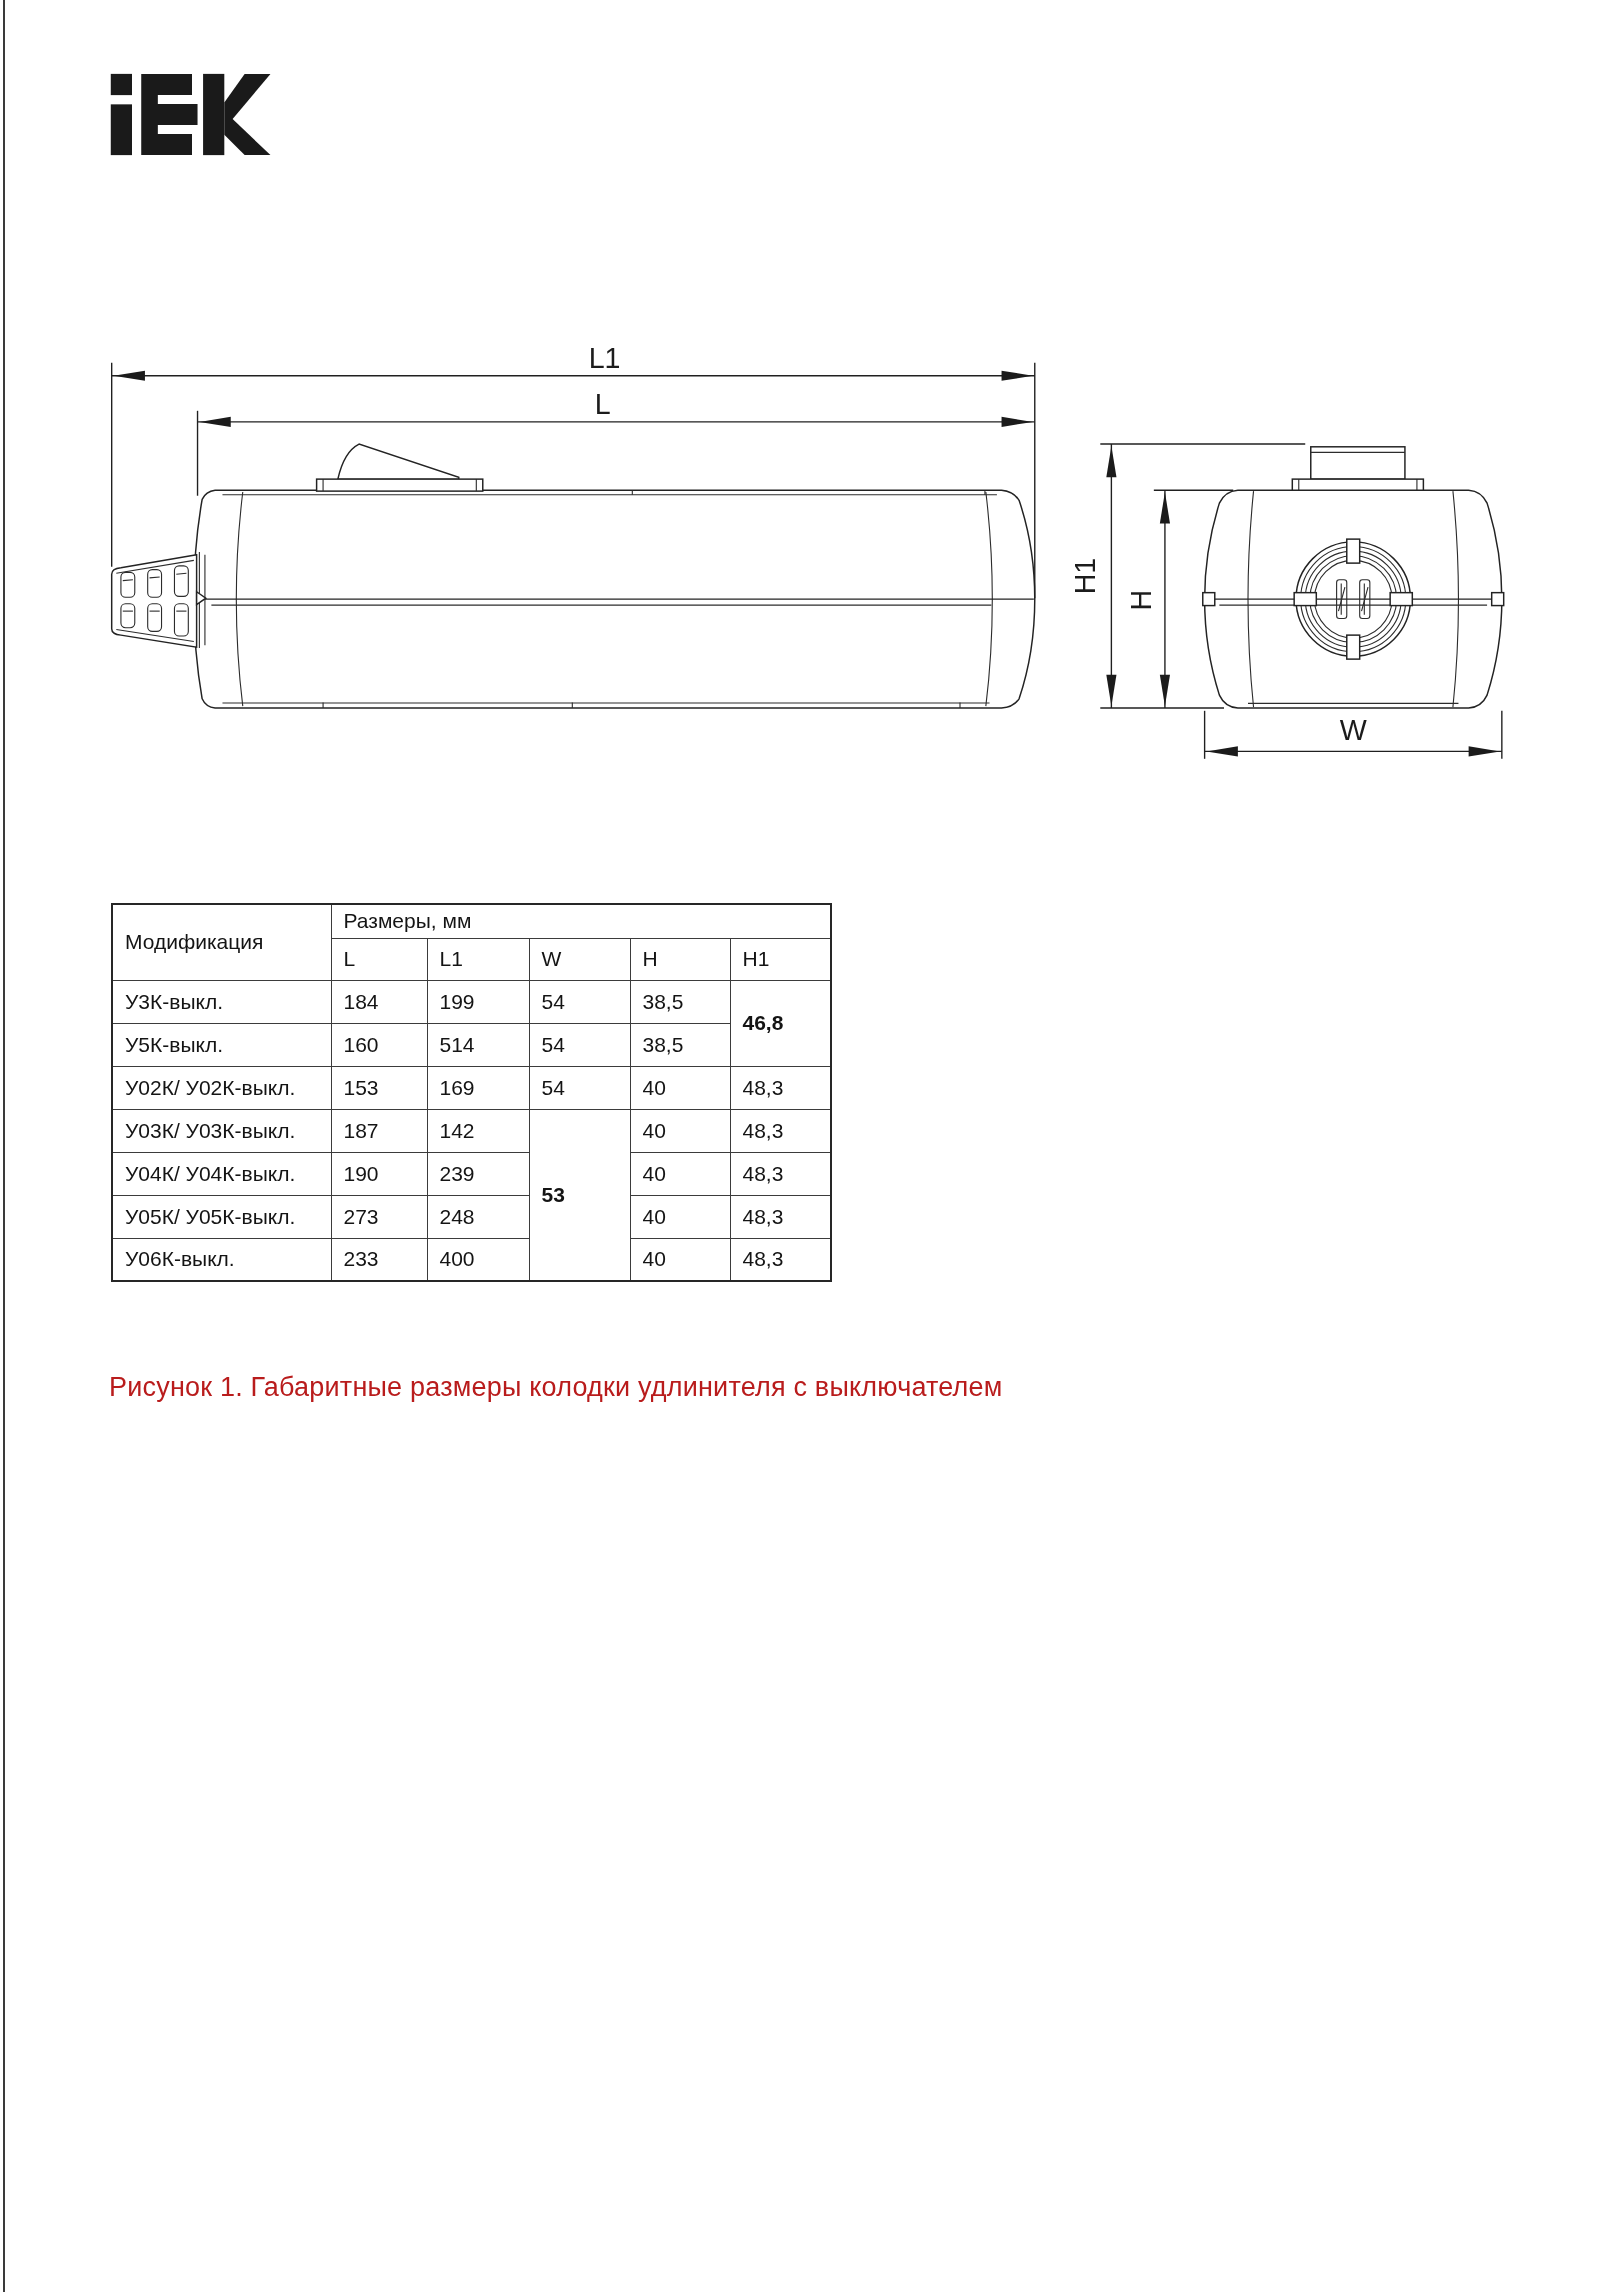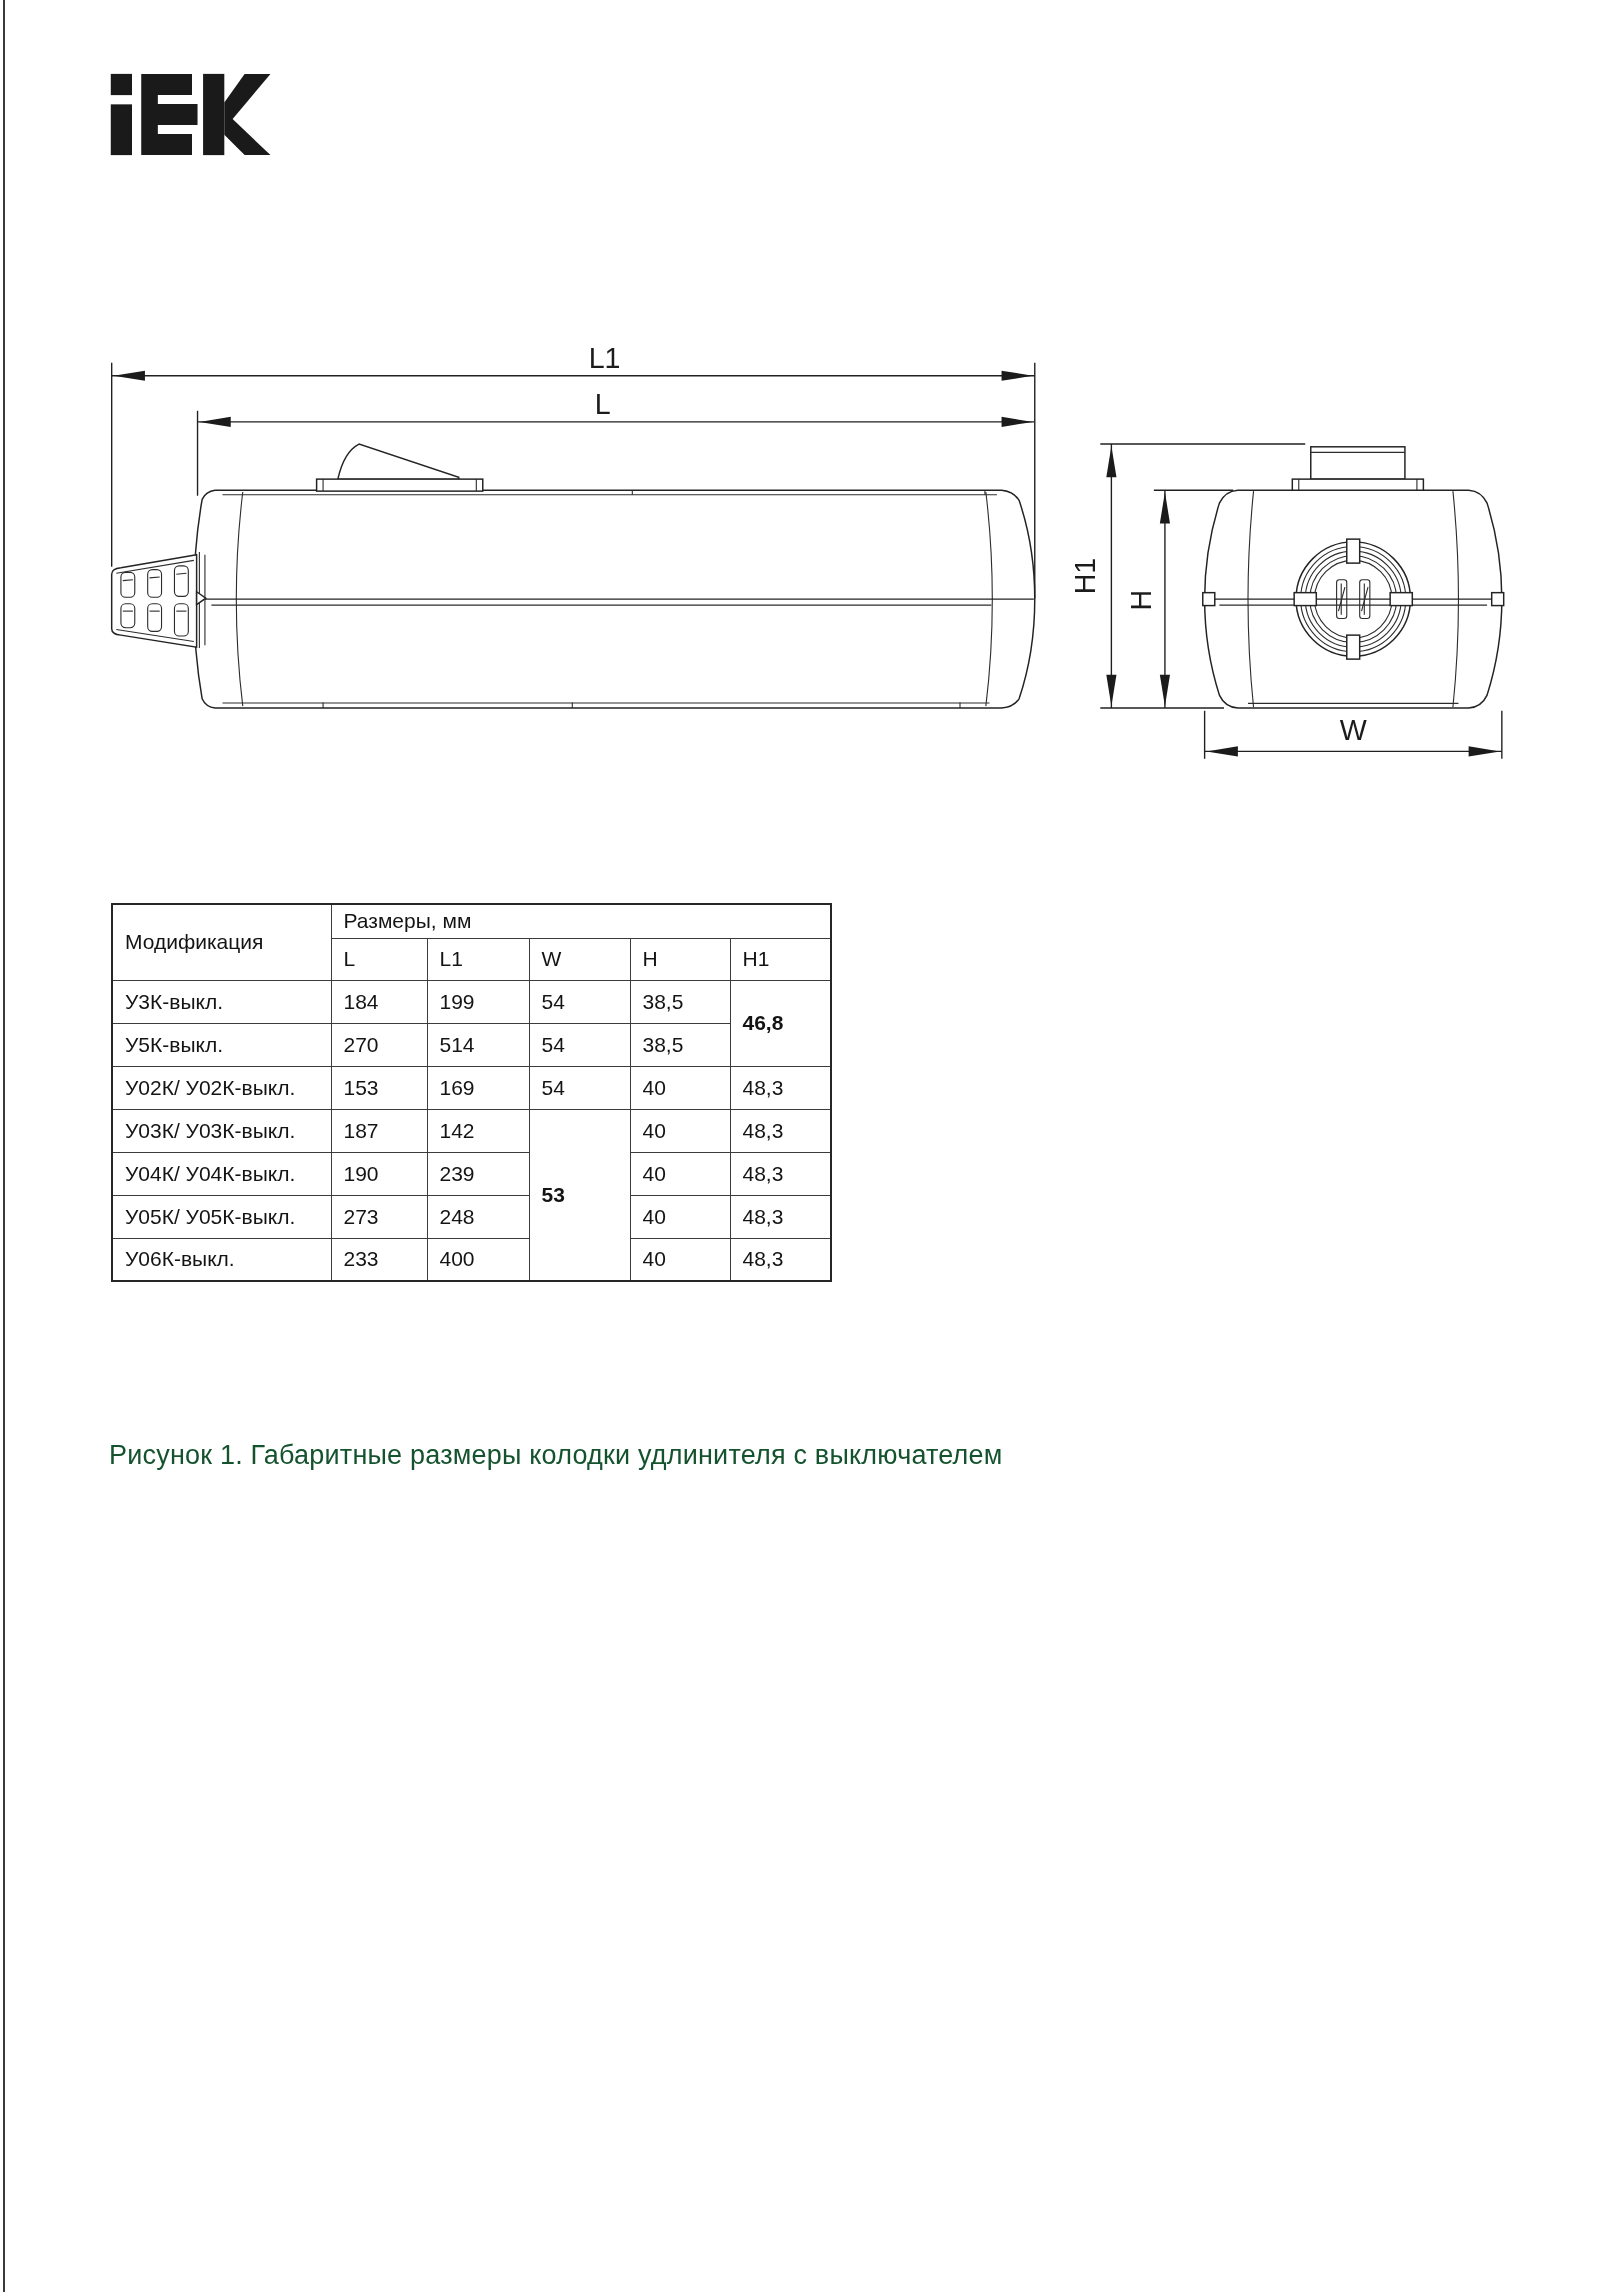--- a/index.html
+++ b/index.html
@@ -37,22 +37,22 @@
     vertical-align:middle;
     overflow:hidden;white-space:nowrap;
   }
   tr.rh1{height:34px;}
   tr.rh2{height:42px;}
   tr.rd{height:43px;}
   td.vtop{vertical-align:top;padding-top:6.5px;}
   td.mtop{vertical-align:top;padding-top:11px;font-weight:bold;}
 
   .caption{
-    position:absolute;left:109px;top:1440px;
-    font-size:27px;color:#14532d;letter-spacing:0.2px;
+    position:absolute;left:109px;top:1372px;
+    font-size:27px;color:#b91c1c;letter-spacing:0.2px;
     white-space:nowrap;
   }
 </style>
 </head>
 <body>
 
 <div class="page-edge"></div>
 
 <svg width="1620" height="877" viewBox="0 0 1755 950">
 
@@ -213,21 +213,21 @@
     <tr class="rd">
       <td>У3К-выкл.</td>
       <td>184</td>
       <td>199</td>
       <td>54</td>
       <td>38,5</td>
       <td class="mtop" rowspan="2">46,8</td>
     </tr>
     <tr class="rd">
       <td>У5К-выкл.</td>
-      <td>270</td>
+      <td>160</td>
       <td>514</td>
       <td>54</td>
       <td>38,5</td>
     </tr>
     <tr class="rd">
       <td>У02К/ У02К-выкл.</td>
       <td>153</td>
       <td>169</td>
       <td>54</td>
       <td>40</td>

